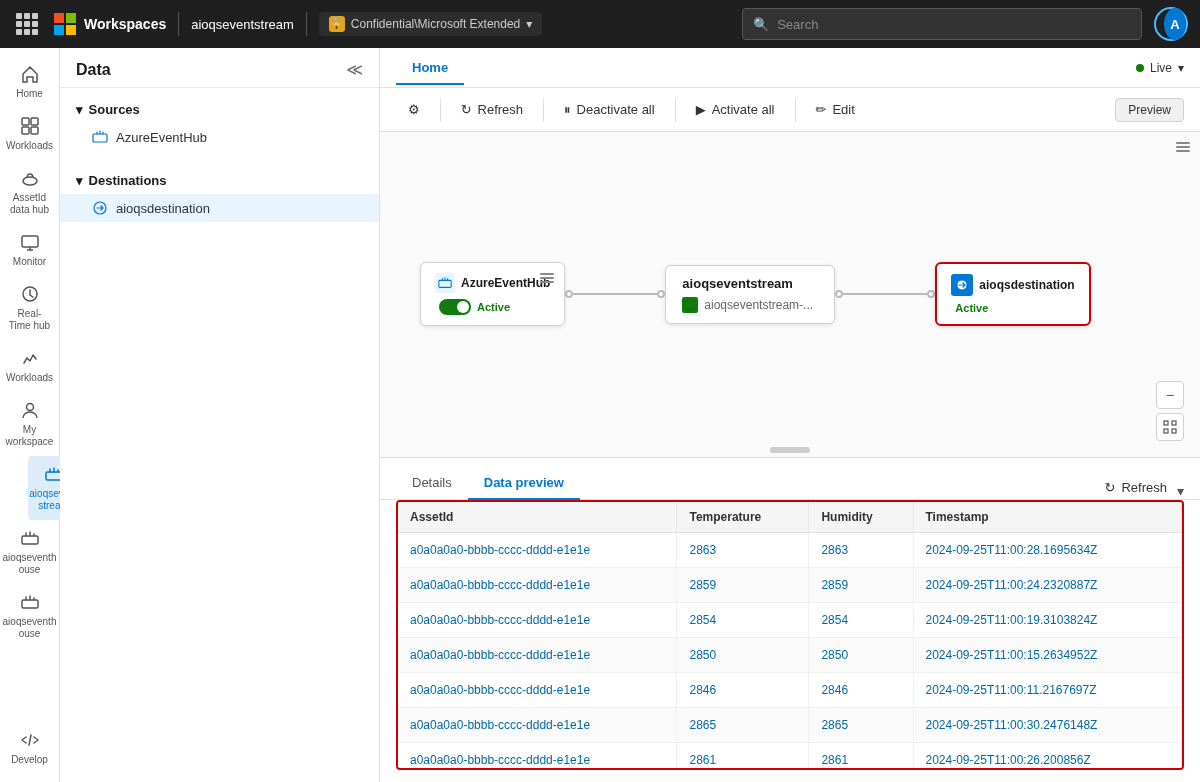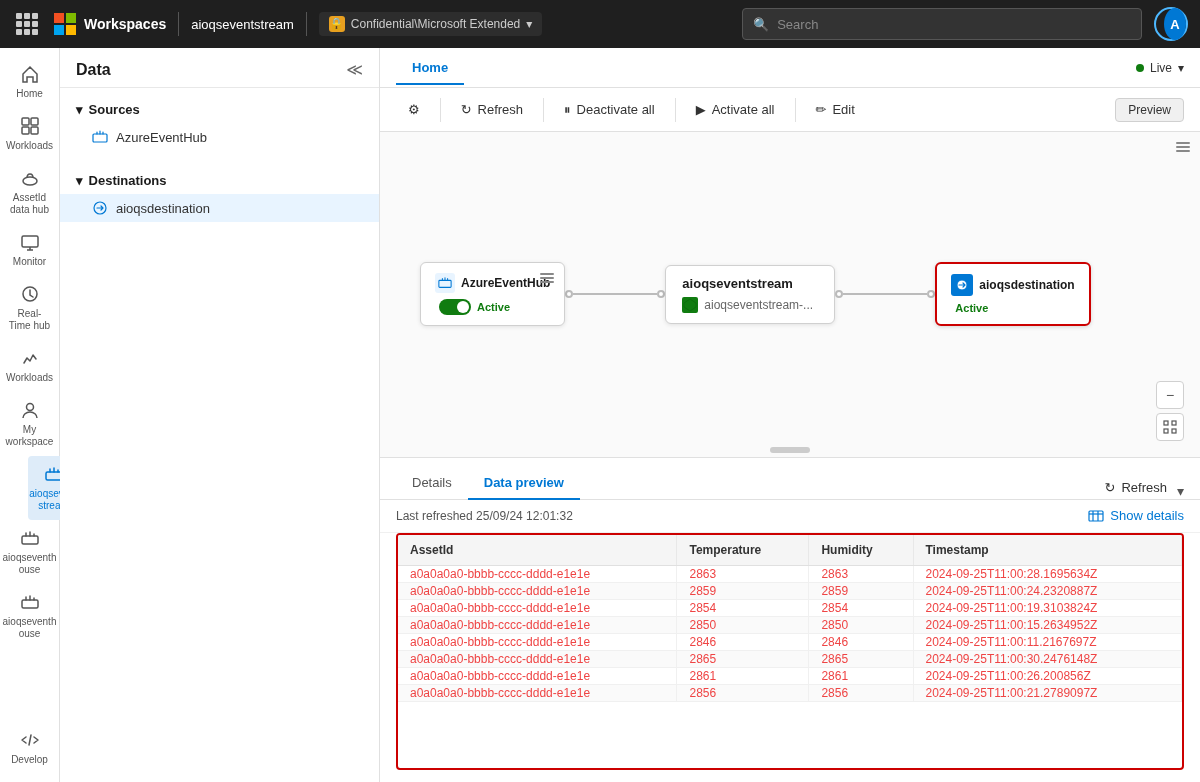--- a/index.html
+++ b/index.html
@@ -211,21 +211,21 @@
     }
     table { width: 100%; border-collapse: collapse; font-size: 12px; }
     thead { background: #f5f5f5; position: sticky; top: 0; }
     thead th {
       padding: 8px 12px; text-align: left; font-weight: 600; color: #333;
       border-bottom: 1px solid #e0e0e0; border-right: 1px solid #e8e8e8;
       font-size: 12px;
     }
     tbody tr:nth-child(even) { background: #fafafa; }
     tbody td {
-      padding: 1px 12px; color: #ef4444; border-bottom: 1px solid #f0f0f0;
+      padding: 10px 12px; color: #0369a1; border-bottom: 1px solid #f0f0f0;
       border-right: 1px solid #f0f0f0; white-space: nowrap;
     }
 
     
     ::-webkit-scrollbar { width: 8px; height: 8px; }
     ::-webkit-scrollbar-track { background: #f5f5f5; }
     ::-webkit-scrollbar-thumb { background: #c0c0c0; border-radius: 4px; }
 
     .flow-connector {
       display: flex; align-items: center; gap: 0; flex: 1; min-width: 80px; max-width: 100px;
@@ -529,31 +529,20 @@
       <div class="bottom-tabs">
         <div class="bottom-tab">Details</div>
         <div class="bottom-tab active">Data preview</div>
         <button class="refresh-btn">
           <span>↻</span>
           <span>Refresh</span>
         </button>
         <button class="chevron-btn">▾</button>
       </div>
 
-      <div class="data-meta">
-        <span>Last refreshed  25/09/24 12:01:32</span>
-        <button class="show-details-btn">
-          <svg width="16" height="16" viewBox="0 0 16 16" fill="none">
-            <rect x="1" y="3" width="14" height="10" rx="1" stroke="#0078d4" stroke-width="1.2"></rect>
-            <path d="M1 6h14" stroke="#0078d4" stroke-width="1.2"></path>
-            <path d="M5 3v10M10 3v10" stroke="#0078d4" stroke-width="1.2"></path>
-          </svg>
-          <span>Show details</span>
-        </button>
-      </div>
 
       <div class="table-container">
         <table>
           <thead>
             <tr>
               <th>AssetId</th>
               <th>Temperature</th>
               <th>Humidity</th>
               <th>Timestamp</th>
             </tr>

